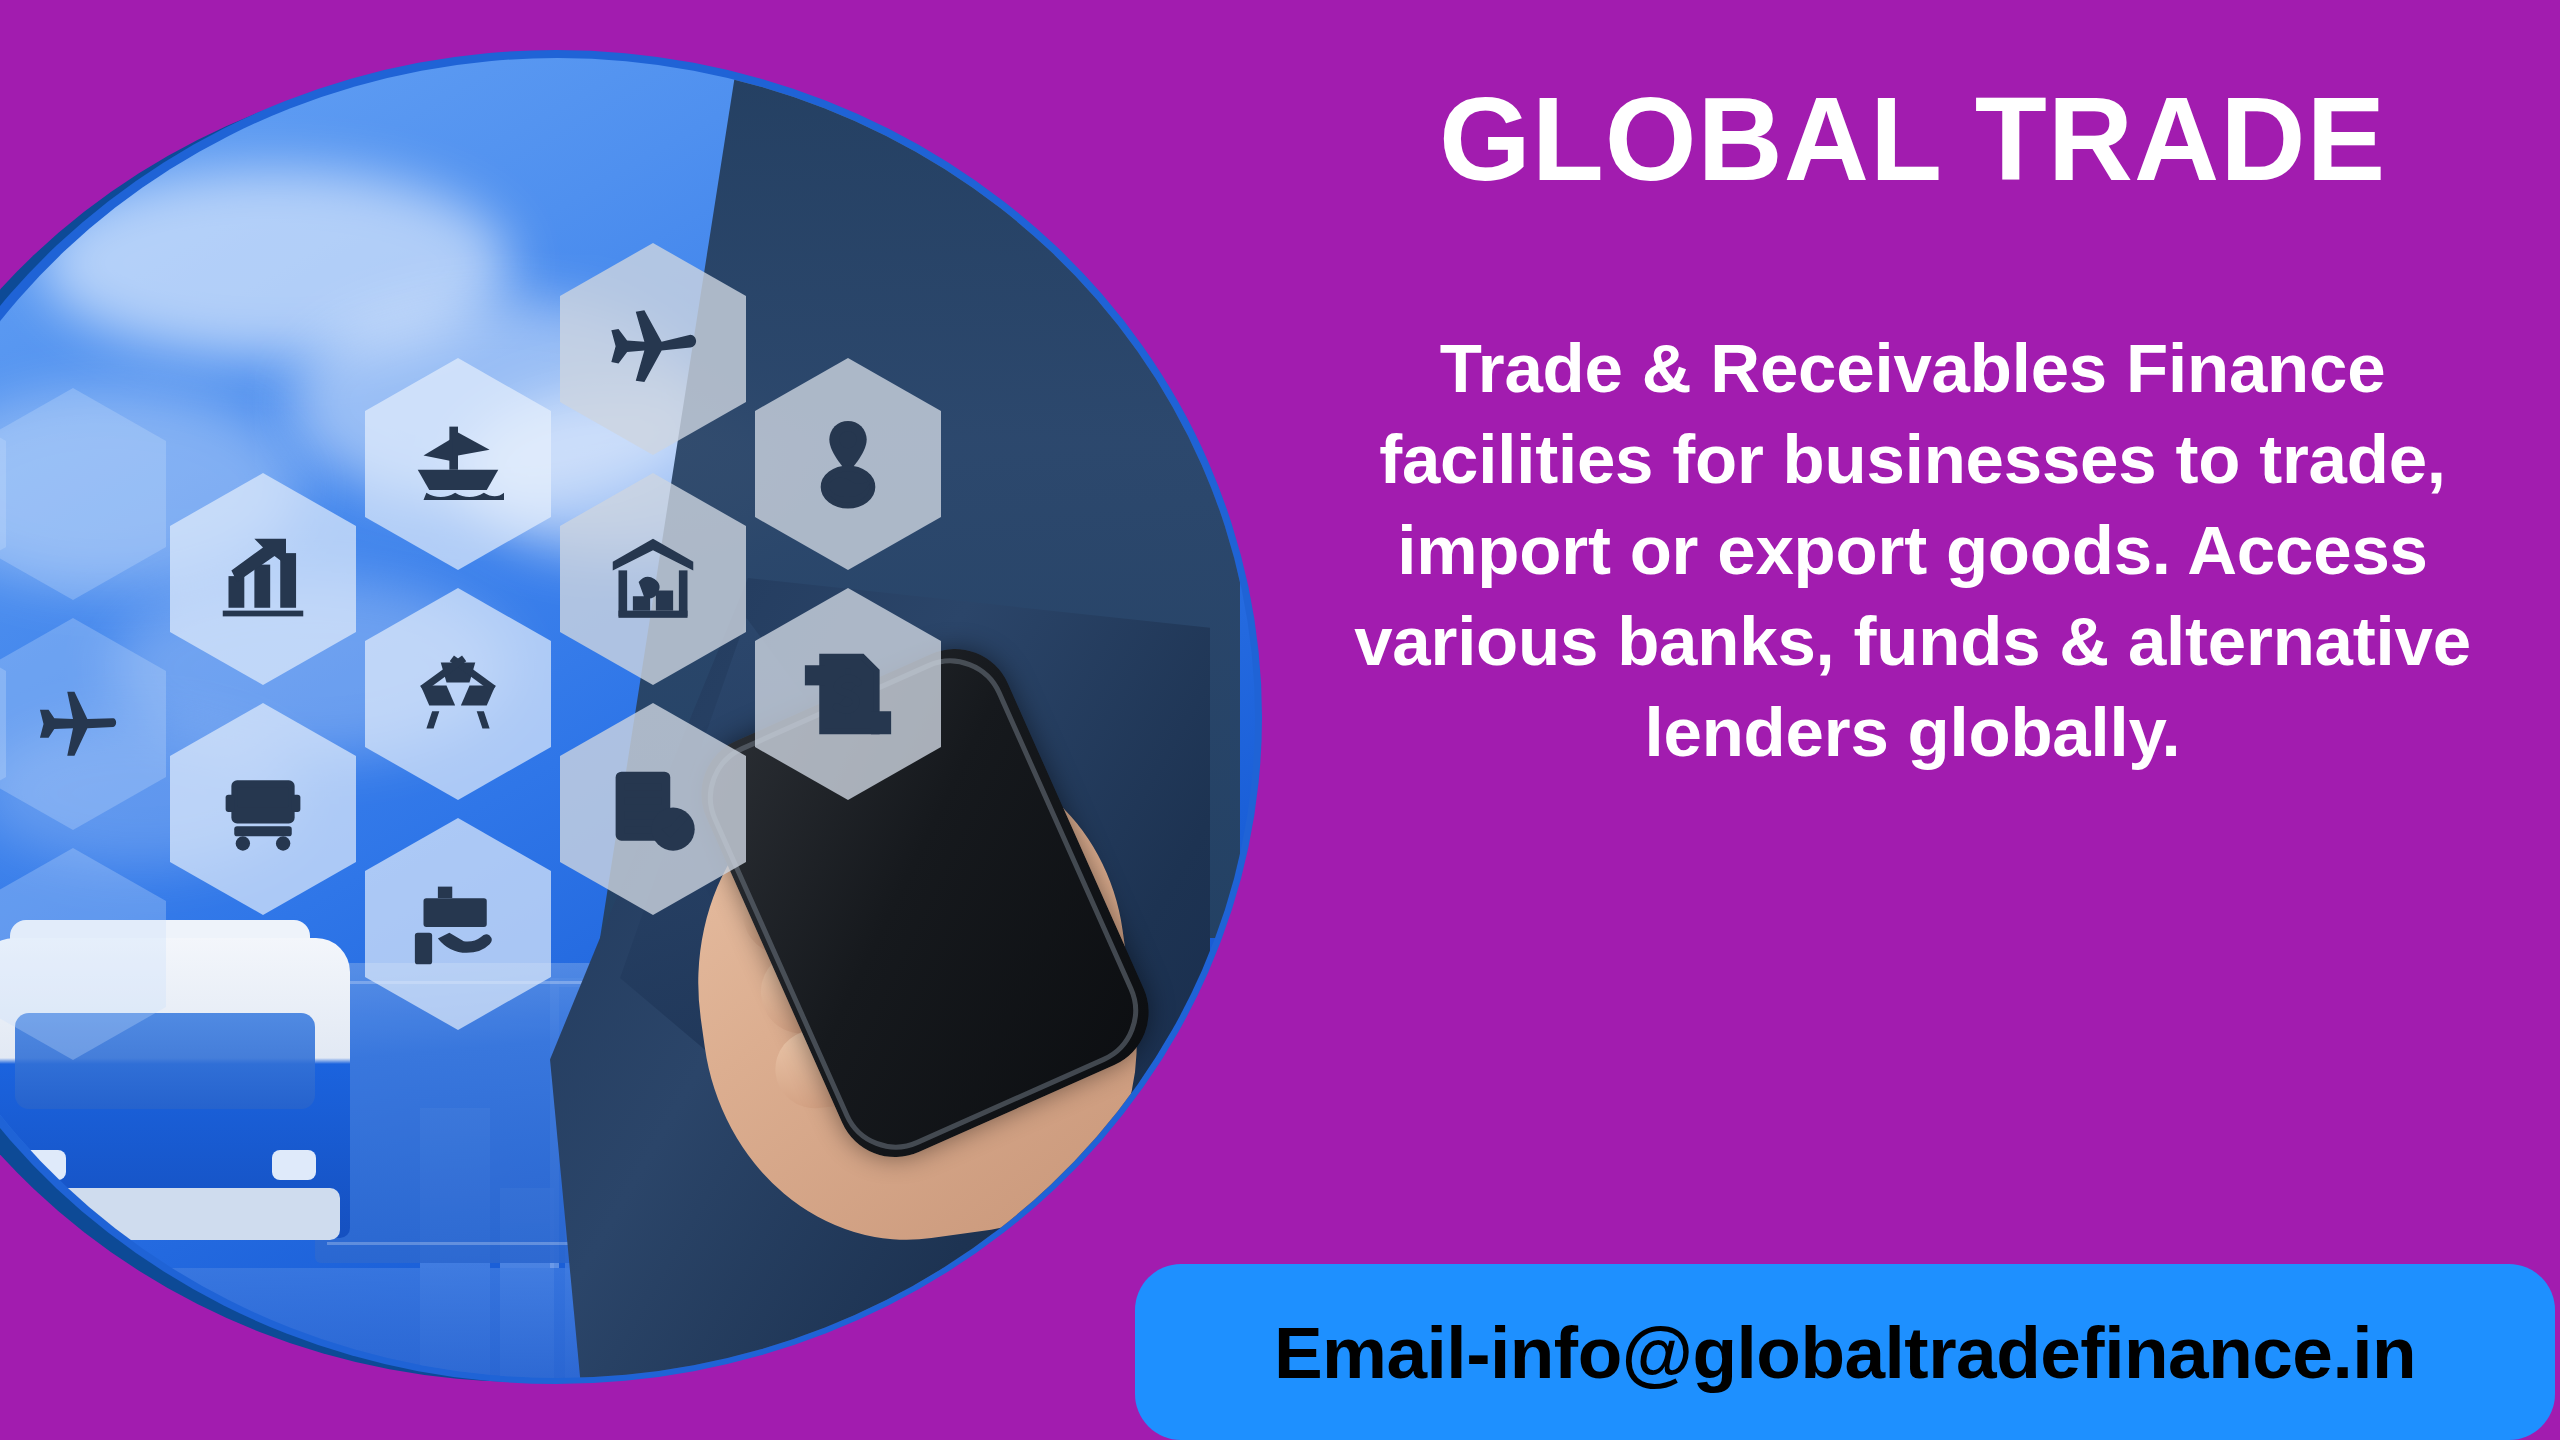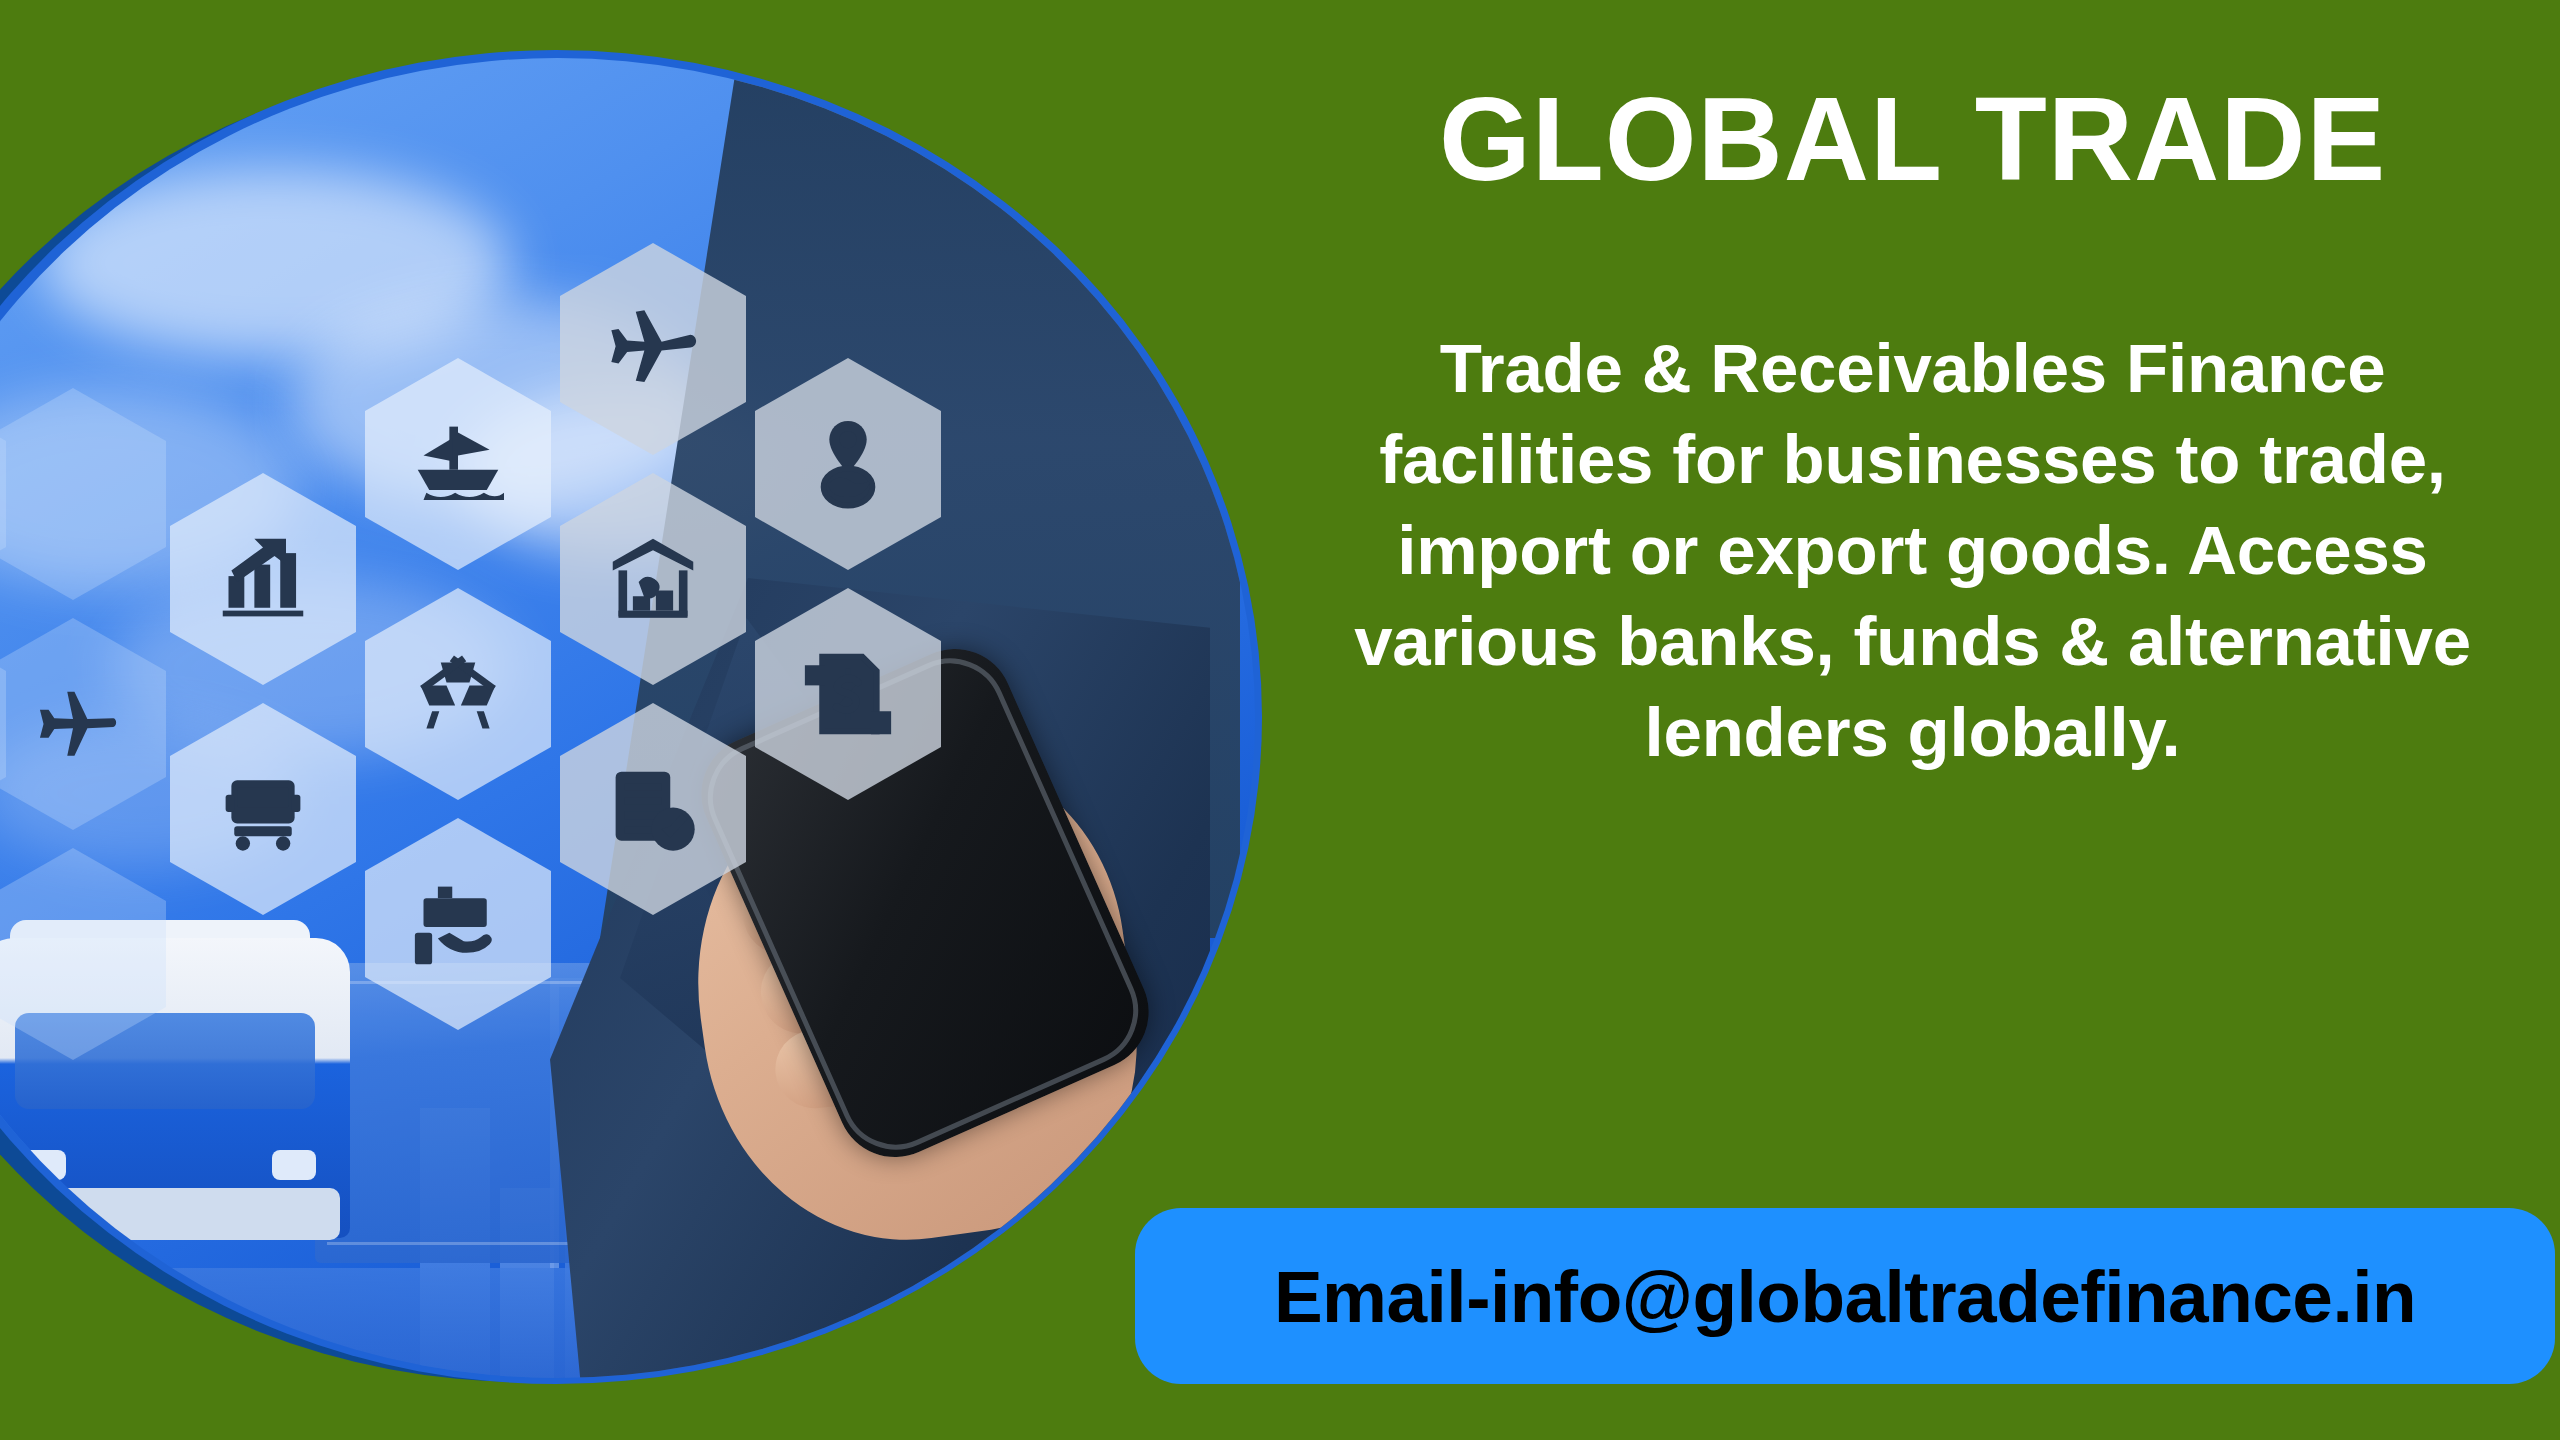--- a/index.html
+++ b/index.html
@@ -8,21 +8,21 @@
   html, body {
     width:2560px; height:1440px;
     overflow:hidden;
     background:#00008B;
     font-family:"Liberation Sans", sans-serif;
   }
 
   .banner {
     position:relative;
     width:2560px; height:1440px;
-    background:#4d7c0f;
+    background:#a21caf;
     overflow:hidden;
     padding-left:43px;
   }
 
   
   .circle-wrap {
     position:absolute;
     left:-140px; top:58px;
     width:1395px; height:1320px;
     border-radius:50%;
@@ -259,21 +259,21 @@
     text-align:center;
     color:#ffffff;
     font-size:69px;
     font-weight:bold;
     line-height:1.32;
     letter-spacing:-.2px;
   }
 
   .email-button{
     position:absolute;
-    left:1135px; top:1208px;
+    left:1135px; top:1264px;
     width:1420px; height:176px;
     background:#1E90FF;
     border-radius:46px;
     display:flex;
     align-items:center;
     justify-content:center;
     z-index:6;
     border:none;
     cursor:pointer;
   }

